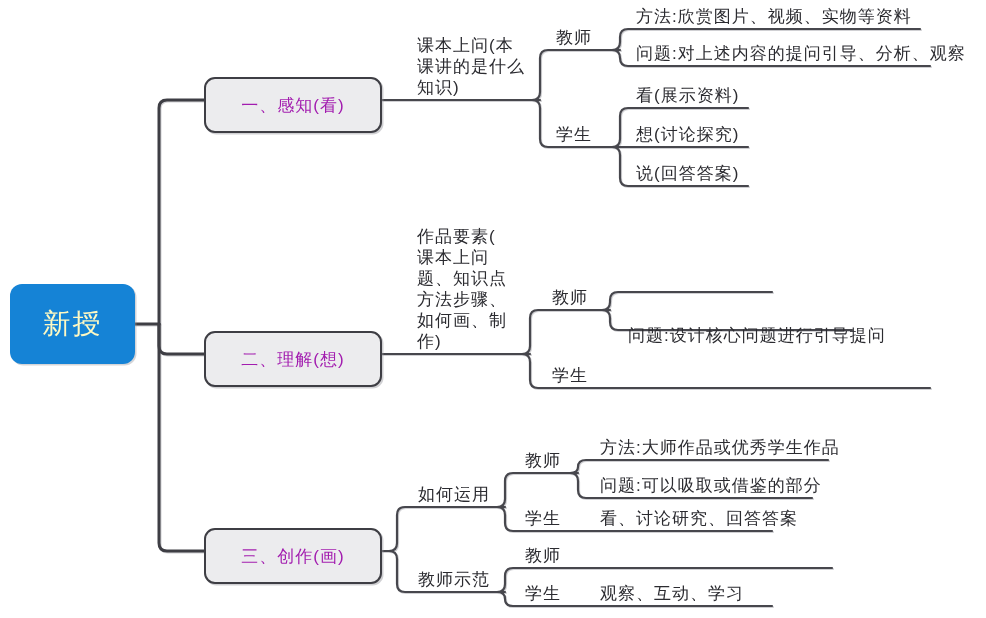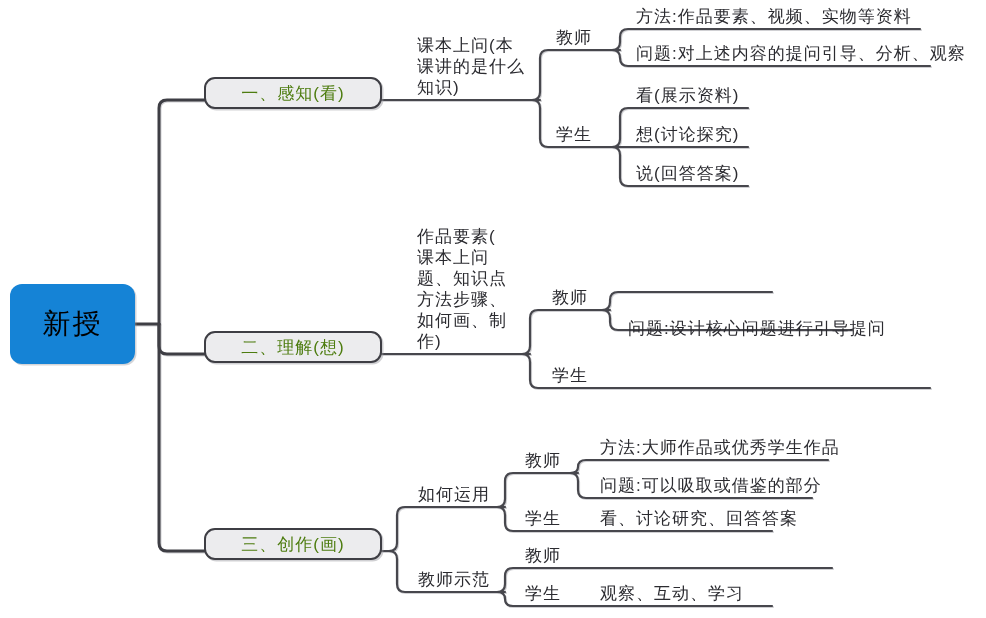--- a/index.html
+++ b/index.html
@@ -19,32 +19,32 @@
     white-space:pre-line;
     color:#2b2b30;
   }
   .node{
     position:absolute;
     box-sizing:border-box;
     display:flex;align-items:center;justify-content:center;
     font-size:17px;letter-spacing:1px;
   }
   .branch-node{
-    left:204px;width:178px;height:32px;
+    left:204px;width:178px;height:56px;
     background:var(--branch-bg,#ececee);
     border:2px solid var(--line-dark,#3f3f45);
     border-radius:11px;
-    color:#4d7c0f;
+    color:#a21caf;
     box-shadow:1.5px 1.5px 0 rgba(150,150,158,.45);
   }
   .root-node{
     left:10px;top:284px;width:125px;height:80px;
     background:var(--root-bg,#1583d6);
     border-radius:12px;
-    color:#000000;font-size:28px;letter-spacing:2px;
+    color:#fef9c3;font-size:28px;letter-spacing:2px;
     box-shadow:1.5px 1.5px 0 rgba(150,150,158,.4);
   }
 </style>
 </head>
 <body>
 
 <div id="canvas" style="--root-bg: #1583d6; --branch-bg: #ececee; --line-dark: #3e3e44;">
 
   <svg id="wires" width="986" height="618" viewBox="0 0 986 618">
 
@@ -87,35 +87,35 @@
   <div class="node root-node">新授</div>
 
   <div class="node branch-node" style="top:77px">一、感知(看)</div>
   <div class="node branch-node" style="top:331px">二、理解(想)</div>
   <div class="node branch-node" style="top:528px">三、创作(画)</div>
 
   <div class="lbl" style="left:417px;top:35px;width:140px">课本上问(本
 课讲的是什么
 知识)</div>
   <div class="lbl" style="left:556px;top:27px">教师</div>
-  <div class="lbl" style="left:636px;top:6px">方法:作品要素、视频、实物等资料</div>
+  <div class="lbl" style="left:636px;top:6px">方法:欣赏图片、视频、实物等资料</div>
   <div class="lbl" style="left:636px;top:43px">问题:对上述内容的提问引导、分析、观察</div>
   <div class="lbl" style="left:556px;top:124px">学生</div>
   <div class="lbl" style="left:636px;top:85px">看(展示资料)</div>
   <div class="lbl" style="left:636px;top:124px">想(讨论探究)</div>
   <div class="lbl" style="left:636px;top:163px">说(回答答案)</div>
 
   <div class="lbl" style="left:417px;top:226px;width:122px">作品要素(
 课本上问
 题、知识点
 方法步骤、
 如何画、制
 作)</div>
   <div class="lbl" style="left:552px;top:287px">教师</div>
-  <div class="lbl" style="left:628px;top:318px">问题:设计核心问题进行引导提问</div>
+  <div class="lbl" style="left:628px;top:325px">问题:设计核心问题进行引导提问</div>
   <div class="lbl" style="left:552px;top:365px">学生</div>
 
   <div class="lbl" style="left:418px;top:484px">如何运用</div>
   <div class="lbl" style="left:525px;top:450px">教师</div>
   <div class="lbl" style="left:600px;top:437px">方法:大师作品或优秀学生作品</div>
   <div class="lbl" style="left:600px;top:475px">问题:可以吸取或借鉴的部分</div>
   <div class="lbl" style="left:525px;top:508px">学生</div>
   <div class="lbl" style="left:600px;top:508px">看、讨论研究、回答答案</div>
 
   <div class="lbl" style="left:418px;top:569px">教师示范</div>

